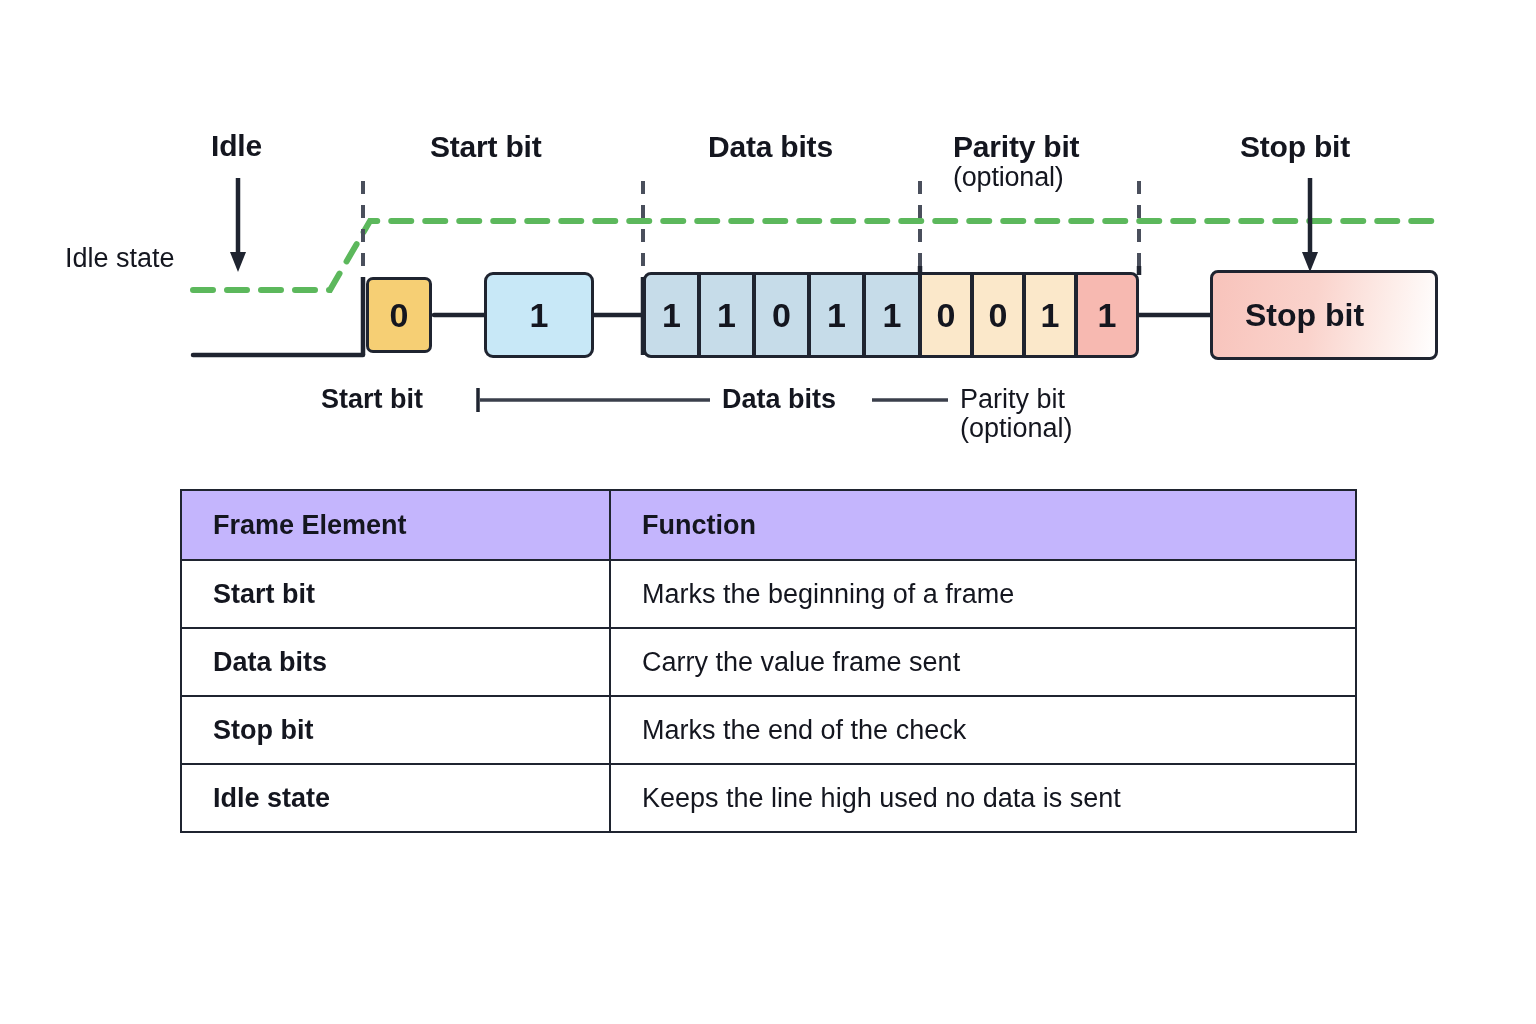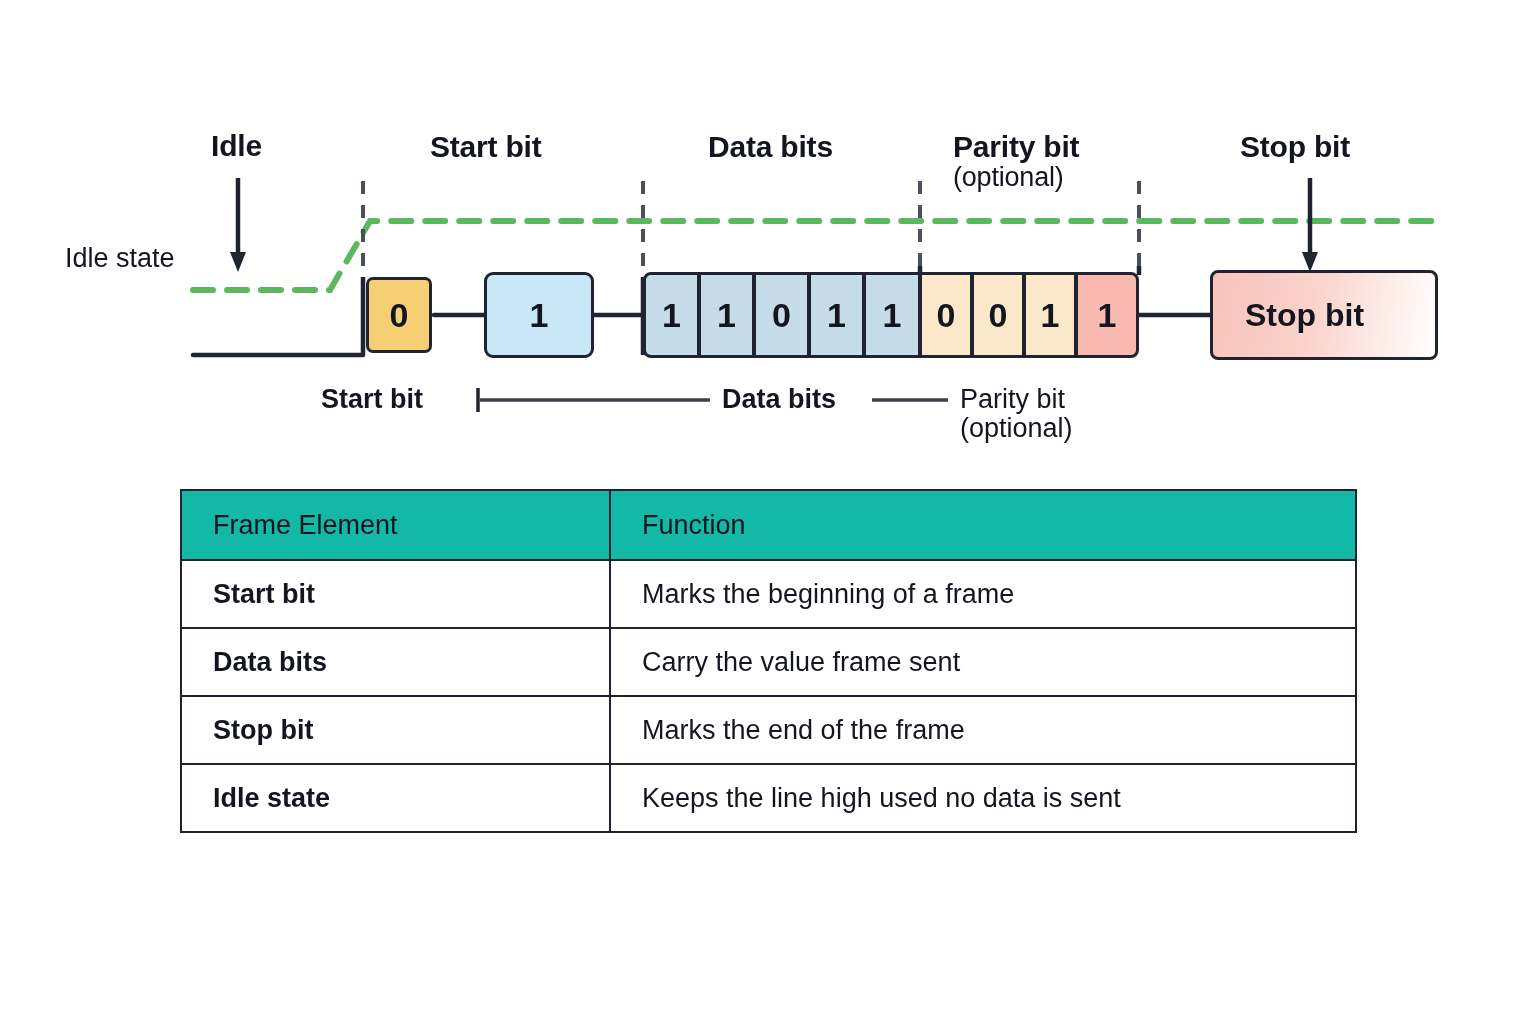--- a/index.html
+++ b/index.html
@@ -137,22 +137,22 @@
     border: 2px solid #1f2430;
     height: 66px;
     padding: 0 0 0 31px;
     text-align: left;
     vertical-align: middle;
     font-size: 27px;
     color: #14161f;
     background: #ffffff;
   }
   #frame-table th {
-    background: #14b8a6;
-    font-weight: 400;
+    background: #c4b5fd;
+    font-weight: 700;
     height: 68px;
   }
   #frame-table td.elem {
     font-weight: 700;
   }
   #frame-table td.elem .opt {
     font-weight: 400;
     font-size: 23px;
   }
   #frame-table td.func {
@@ -284,21 +284,21 @@
       <tr>
         <td class="elem">Start bit</td>
         <td class="func">Marks the beginning of a frame</td>
       </tr>
       <tr>
         <td class="elem">Data bits</td>
         <td class="func">Carry the value frame sent</td>
       </tr>
       <tr>
         <td class="elem">Stop bit</td>
-        <td class="func">Marks the end of the frame</td>
+        <td class="func">Marks the end of the check</td>
       </tr>
       <tr>
         <td class="elem">Idle state</td>
         <td class="func">Keeps the line high used no data is sent</td>
       </tr>
     </tbody>
   </table>
 
 </div>
 

